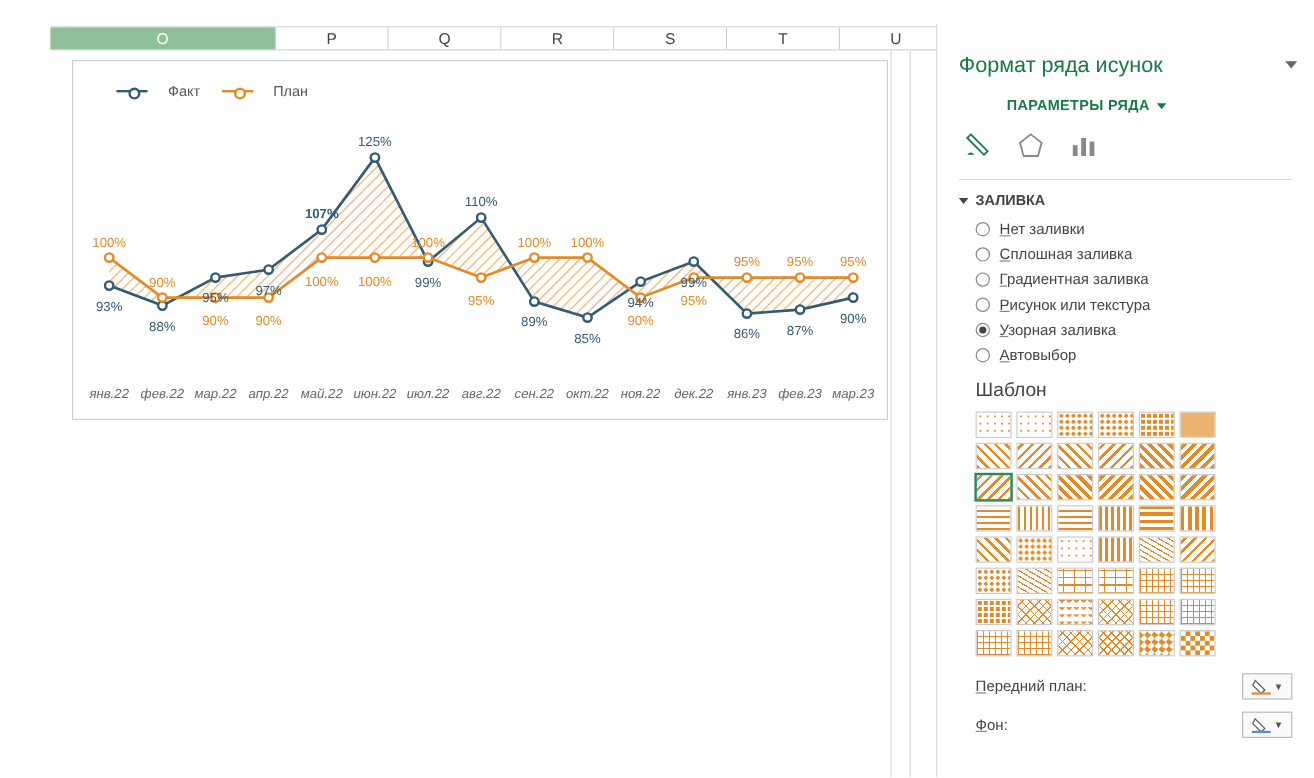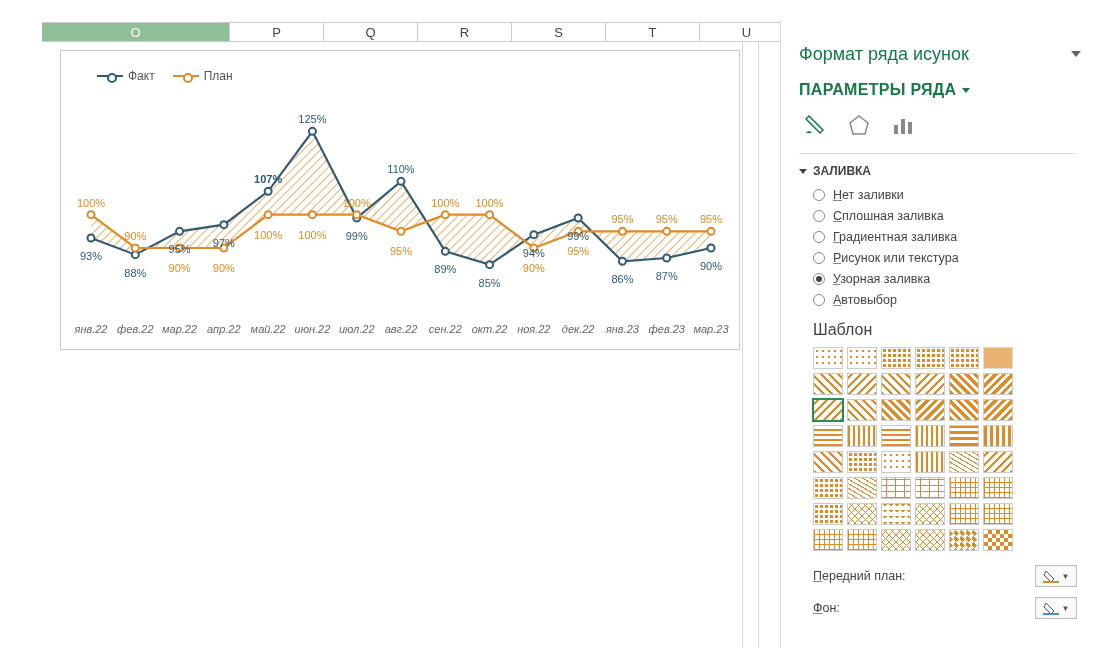--- a/index.html
+++ b/index.html
@@ -50,21 +50,21 @@
   }
   .legend {
     position: absolute;
     top: 18px;
     left: 36px;
     display: flex;
     gap: 18px;
     font-size: 12px;
     color: #555;
   }
-  .legend-item { display: flex; align-items: center; gap: 5px; }
+  .legend-item { display: flex; align-items: center; gap: 17px; }
   .leg-line {
     width: 26px; height: 0;
     border-top: 2px solid;
     position: relative;
   }
   .leg-line::after {
     content: "";
     position: absolute;
     left: 10px; top: -4px;
     width: 6px; height: 6px;
@@ -131,27 +131,28 @@
     cursor: pointer;
   }
   .panel-close::before {
     content:"";
     position:absolute; left:0; top:3px;
     border-left:5px solid transparent;
     border-right:5px solid transparent;
     border-top:6px solid #666;
   }
   .param-row {
-    font-size: 16px;
+    font-size: 12px;
     color: #167a47;
     font-weight: bold;
     letter-spacing: .3px;
     margin-bottom: 14px;
     display:flex; align-items:center; gap:6px;
     cursor: pointer;
+    margin-left: 40px;
   }
   .param-row .dd {
     width:0;height:0;
     border-left:4px solid transparent;
     border-right:4px solid transparent;
     border-top:5px solid #167a47;
   }
   .view-icons {
     display: flex;
     gap: 20px;

